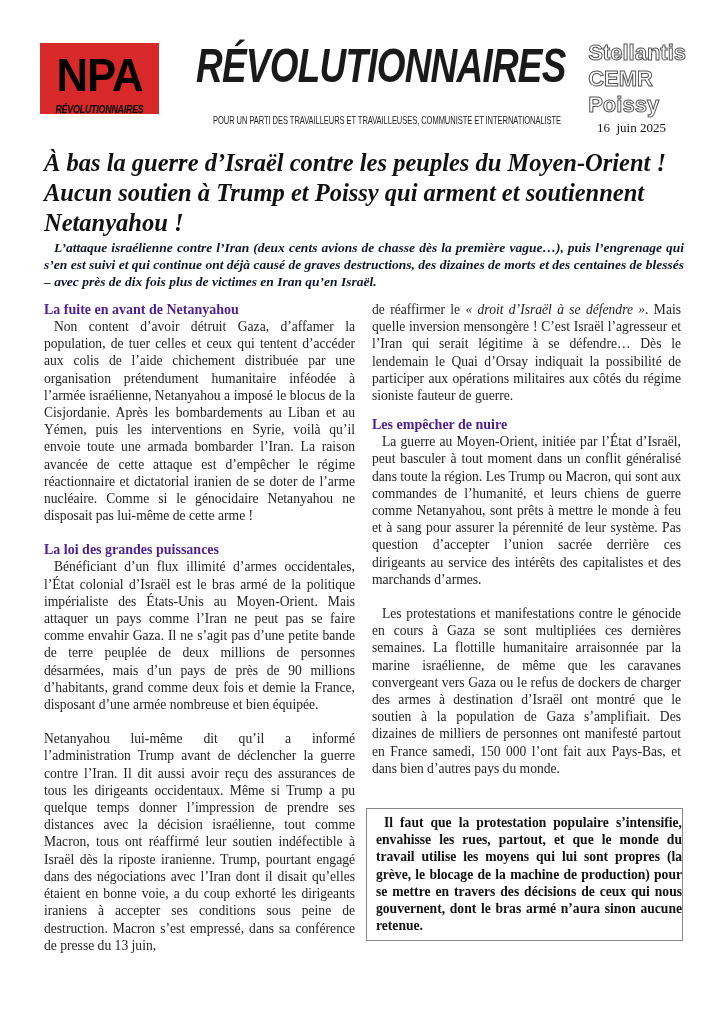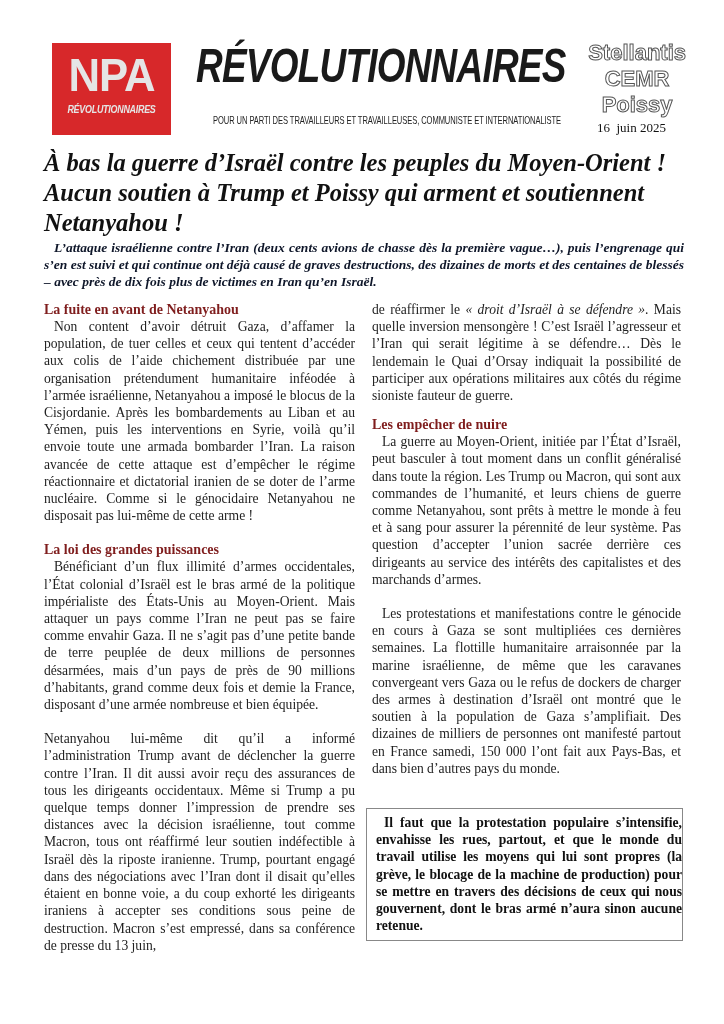--- a/index.html
+++ b/index.html
@@ -1,34 +1,34 @@
 <!DOCTYPE html>
 <html><head>
 <meta charset="utf-8">
 <style>
   html, body { margin: 0; padding: 0; background: #ffffff; }
   body { width: 724px; height: 1024px; position: relative; overflow: hidden; color: #111; font-family: "Liberation Serif", serif; }
 
-  .logo { position: absolute; left: 52px; top: 43px; width: 119px; height: 92px; background: #d7282a; color: #e5e5e5; text-align: center; }
+  .logo { position: absolute; left: 40px; top: 43px; width: 119px; height: 71px; background: #d7282a; color: #000000; text-align: center; }
   .logo-npa { font-family: "Liberation Sans", sans-serif; font-weight: bold; font-size: 46px; line-height: 48px; margin-top: 8px; letter-spacing: -1px; transform: scaleX(0.95); }
   .logo-sub { font-family: "Liberation Sans", sans-serif; font-weight: bold; font-style: italic; font-size: 10.5px; letter-spacing: -0.3px; margin-top: 4px; transform: scaleX(0.85); }
 
   .masthead { position: absolute; left: 196px; top: 38px; font-family: "Liberation Sans", sans-serif; font-weight: bold; font-style: italic; font-size: 48px; line-height: 56px; letter-spacing: -1px; color: #1a1a1a; transform: scaleX(0.77); transform-origin: left top; white-space: nowrap; }
   .tagline { position: absolute; left: 213px; top: 114px; font-family: "Liberation Sans", sans-serif; font-size: 10.5px; color: #222; white-space: nowrap; transform: scaleX(0.72); transform-origin: left top; letter-spacing: -0.1px; }
 
-  .site { position: absolute; right: 38px; top: 40px; text-align: center; font-family: "Liberation Sans", sans-serif; font-weight: bold; font-size: 22px; line-height: 26px; color: #fff; -webkit-text-stroke: 1px #555; }
+  .site { position: absolute; right: 38px; top: 40px; text-align: left; font-family: "Liberation Sans", sans-serif; font-weight: bold; font-size: 22px; line-height: 26px; color: #fff; -webkit-text-stroke: 1px #555; }
   .date { position: absolute; left: 597px; top: 120px; font-family: "Liberation Serif", serif; font-size: 13px; color: #111; }
 
   .headline { position: absolute; left: 44px; top: 148px; width: 640px; font-family: "Liberation Serif", serif; font-weight: bold; font-style: italic; font-size: 24.5px; line-height: 30px; color: #111; }
   .chapeau { position: absolute; left: 44px; top: 239px; width: 640px; font-family: "Liberation Serif", serif; font-style: italic; font-size: 13.5px; line-height: 17px; text-align: justify; color: #0f172a; text-indent: 10px; font-weight: bold; }
 
   .col { position: absolute; top: 301px; font-family: "Liberation Serif", serif; font-size: 13.6px; line-height: 17.2px; text-align: justify; color: #222; }
   .col-left { left: 44px; width: 311px; }
   .col-right { left: 372px; width: 309px; }
-  .col h3 { margin: 0; font-size: 14px; font-weight: bold; color: #7f1d1d; line-height: 17px; }
+  .col h3 { margin: 0; font-size: 14px; font-weight: bold; color: #4c1d95; line-height: 17px; }
   .col p { margin: 0 0 17px 0; }
   .col p.indent { text-indent: 10px; }
   .col p.tight { margin-bottom: 12px; }
   .col em { font-style: italic; }
 
   .callout { position: absolute; left: 366px; top: 808px; width: 306px; padding: 5px 0 6px 9px; border: 1.5px solid #888; font-family: Liberation Serif, serif; font-weight: bold; font-size: 13.6px; line-height: 17.2px; text-align: justify; color: #111; text-indent: 8px; }
 </style>
 </head>
 <body>
 

